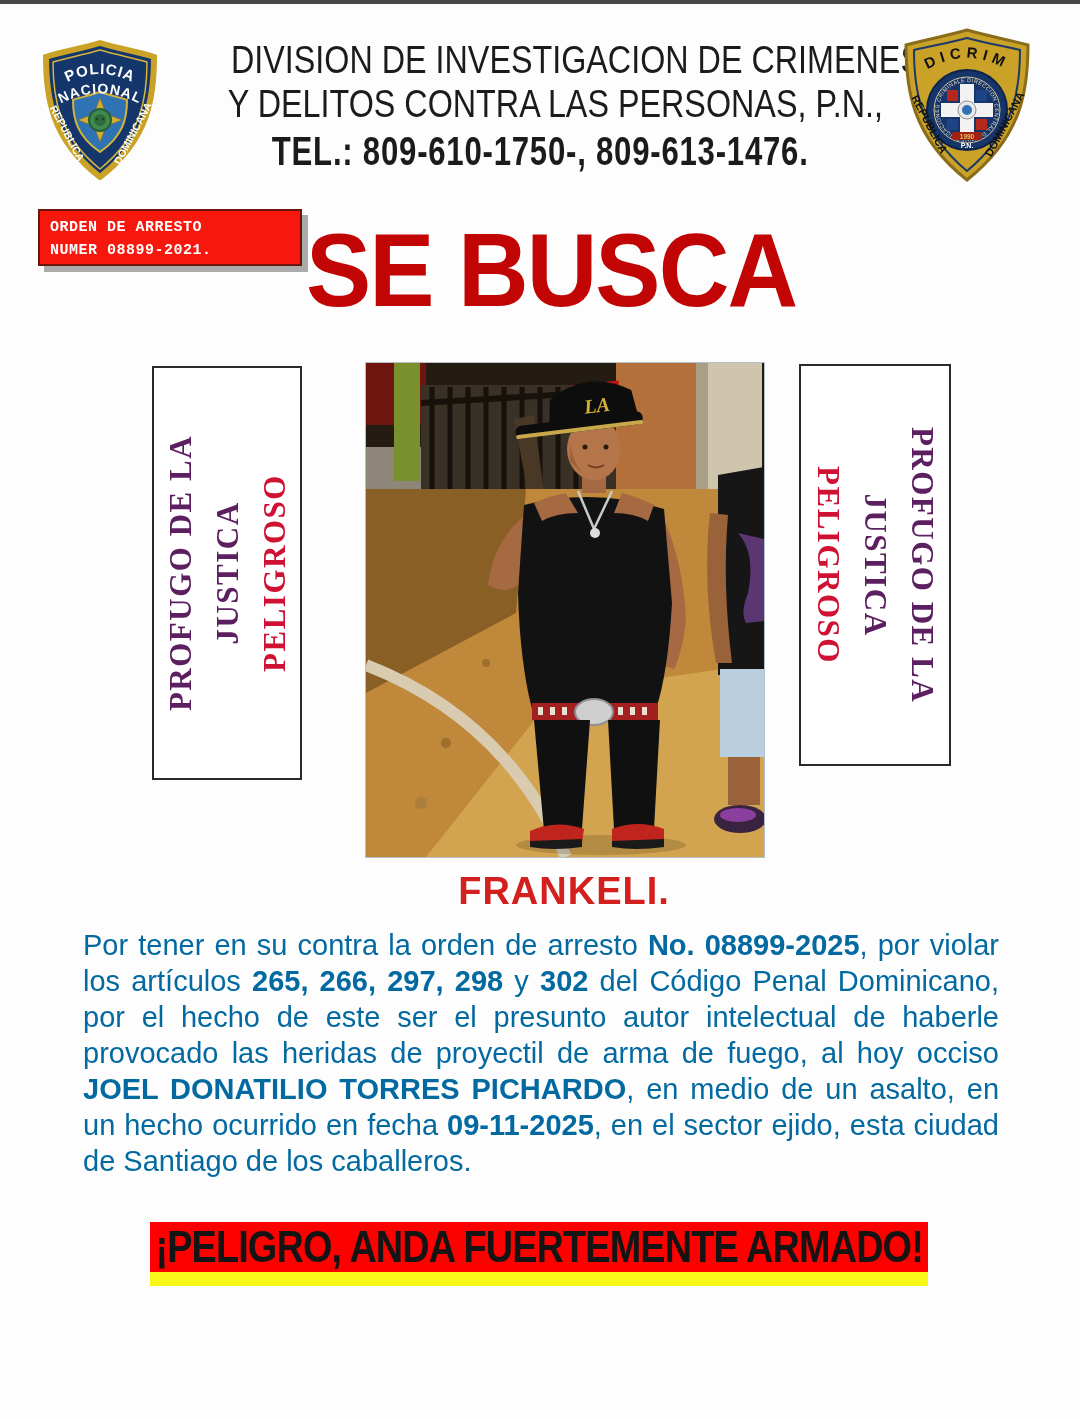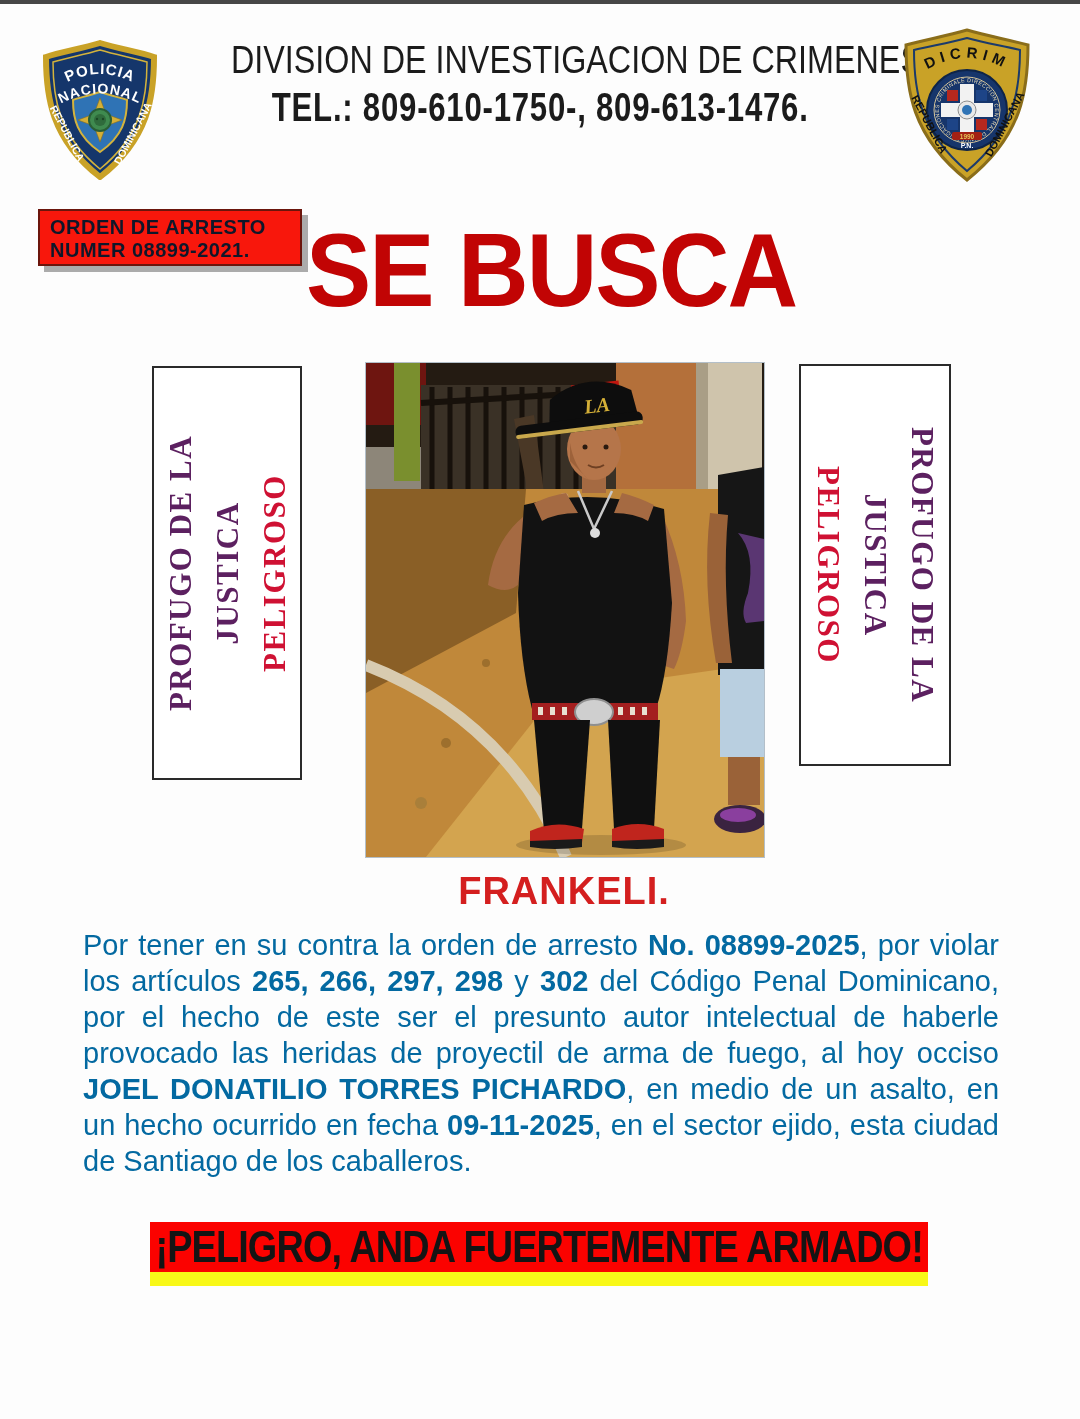--- a/index.html
+++ b/index.html
@@ -20,22 +20,22 @@
   .badge-left  { position:absolute; left:38px;  top:40px; width:124px; height:140px; }
   .badge-right { position:absolute; left:896px; top:26px; width:142px; height:160px; }
 
   
   .arrest-box {
     position:absolute; left:38px; top:209px; width:264px; height:57px;
     background:#f8170c; border:2px solid #6b150c; box-sizing:border-box;
     box-shadow:6px 6px 0 #ababab; padding:5px 0 0 10px;
   }
   .arrest-box .l {
-    font-family:Liberation Sans, sans-serif; font-weight:bold;
-    font-size:20px; line-height:23px; color:#0f172a; letter-spacing:0.5px;
+    font-family:Liberation Mono, monospace; font-weight:bold;
+    font-size:15px; line-height:23px; color:#ffffff; letter-spacing:0.5px;
   }
 
   
   .wanted-title {
     position:absolute; left:306px; top:218px; line-height:1; white-space:nowrap;
     font-size:104px; font-weight:bold; color:#c10404; letter-spacing:-2px;
     transform:scaleX(0.94); transform-origin:left center;
   }
 
   
@@ -104,20 +104,21 @@
       <text font-size="14" font-weight="bold" fill="#ffffff" letter-spacing="1">
         <textPath href="#pnArcBottom" startOffset="50%" text-anchor="middle">NACIONAL</textPath>
       </text>
       <text x="26" y="95" font-size="10.5" font-weight="bold" fill="#ffffff" transform="rotate(62 26 95)" text-anchor="middle">REPUBLICA</text>
       <text x="98" y="95" font-size="10.5" font-weight="bold" fill="#ffffff" transform="rotate(-62 98 95)" text-anchor="middle">DOMINICANA</text>
     </svg>
   </div>
 
   <div class="header-text">
     <div class="org-line"><span>DIVISION DE INVESTIGACION DE CRIMENES</span></div>
+    <div class="org-line"><span>Y DELITOS CONTRA LAS PERSONAS, P.N.,</span></div>
     <div class="tel-line"><span>TEL.: 809-610-1750-, 809-613-1476.</span></div>
   </div>
 
   <div class="badge-right">
     <svg width="142" height="160" viewBox="0 0 142 160">
       <path d="M71,4 C92,10 114,14 132,19 C132,62 127,110 71,154 C15,110 10,62 10,19 C28,14 50,10 71,4 Z" fill="#c9a227" stroke="#8a6d1a" stroke-width="3"></path>
       <path d="M71,12 C89,17 108,20 124,24 C124,63 119,105 71,145 C23,105 18,63 18,24 C34,20 53,17 71,12 Z" fill="none" stroke="#1b3a6b" stroke-width="2"></path>
       <circle cx="71" cy="84" r="40" fill="#16356b" stroke="#0e2448" stroke-width="2"></circle>
       <circle cx="71" cy="84" r="33" fill="none" stroke="#d4c49a" stroke-width="1"></circle>
       <defs>

